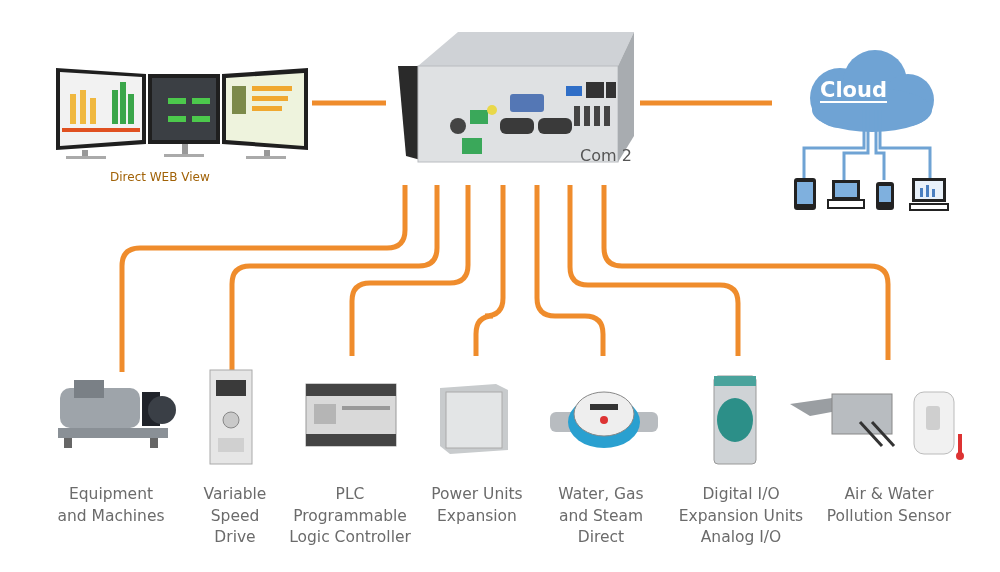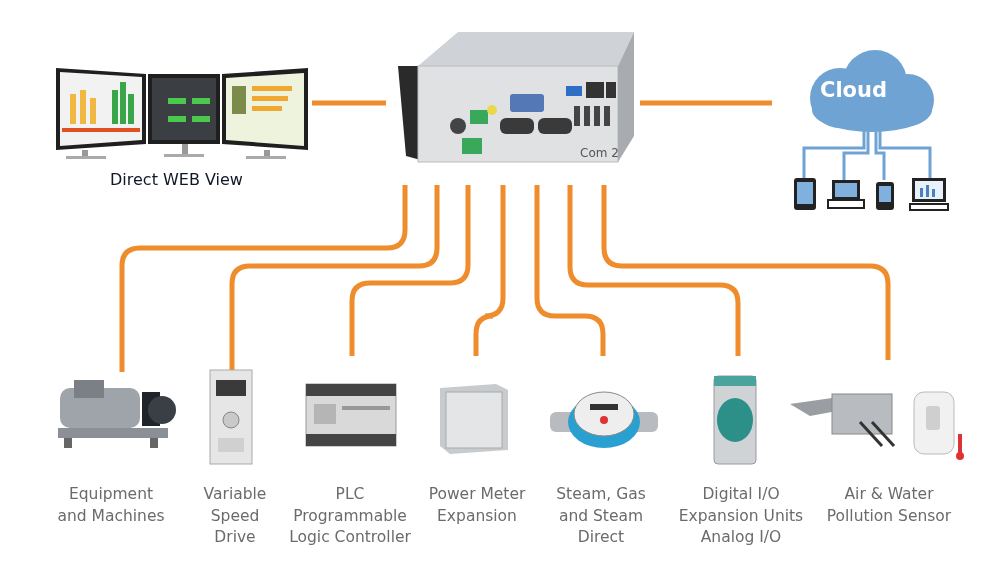--- a/index.html
+++ b/index.html
@@ -40,21 +40,21 @@
     <rect x="176" y="80" width="6" height="20" fill="#444"></rect>
     <rect x="186" y="80" width="6" height="20" fill="#444"></rect>
     <rect x="196" y="80" width="6" height="20" fill="#444"></rect>
     <rect x="206" y="80" width="6" height="20" fill="#444"></rect>
     <rect x="72" y="84" width="18" height="14" fill="#3aa85a"></rect>
     <rect x="64" y="112" width="20" height="16" fill="#3aa85a"></rect>
     <circle cx="94" cy="84" r="5" fill="#e9d84a"></circle>
     <circle cx="60" cy="100" r="8" fill="#444"></circle>
   </svg>
 </div>
-<div class="abs" style="left:580px;top:146px;font-size:12px;color:#555;">Com 2</div>
+<div class="abs" style="left:580px;top:146px;font-size:16px;color:#555;">Com 2</div>
 
 <div class="abs" style="left:52px;top:64px;width:260px;height:96px;">
   <svg width="260" height="96">
     <polygon points="4,4 94,10 94,80 4,86" fill="#1f1f1f"></polygon>
     <polygon points="8,8 90,13 90,76 8,82" fill="#f2f2f2"></polygon>
     <rect x="18" y="30" width="6" height="30" fill="#f0b840"></rect>
       <rect x="28" y="26" width="6" height="34" fill="#f0b840"></rect>
       <rect x="38" y="34" width="6" height="26" fill="#f0b840"></rect>
     <rect x="60" y="26" width="6" height="34" fill="#3aa64a"></rect>
       <rect x="68" y="18" width="6" height="42" fill="#3aa64a"></rect>
@@ -73,21 +73,21 @@
       <rect x="200" y="32" width="36" height="5" fill="#f0a830"></rect>
       <rect x="200" y="42" width="30" height="5" fill="#f0a830"></rect>
     <rect x="30" y="86" width="6" height="8" fill="#999"></rect>
       <rect x="130" y="80" width="6" height="12" fill="#999"></rect>
       <rect x="212" y="86" width="6" height="8" fill="#999"></rect>
     <rect x="14" y="92" width="40" height="3" fill="#aaa"></rect>
       <rect x="112" y="90" width="40" height="3" fill="#aaa"></rect>
       <rect x="194" y="92" width="40" height="3" fill="#aaa"></rect>
   </svg>
 </div>
-<div class="abs" style="left:110px;top:170px;font-size:16px;color:#0f172a;">Direct WEB View</div>
+<div class="abs" style="left:110px;top:170px;font-size:12px;color:#a16207;">Direct WEB View</div>
 
 <div class="abs" style="left:780px;top:48px;width:190px;height:172px;">
   <svg width="190" height="172">
     <g fill="#6fa3d4">
       <circle cx="60" cy="50" r="30"></circle>
         <circle cx="95" cy="34" r="32"></circle>
         <circle cx="128" cy="52" r="26"></circle>
       <ellipse cx="92" cy="62" rx="60" ry="22"></ellipse>
     </g>
     <path d="M84 62 V100 H24 V132 M88 62 V105 H64 V132 M96 62 V105 H104 V132 M100 62 V100 H150 V132" fill="none" stroke="#6fa3d4" stroke-width="3"></path>
@@ -98,21 +98,21 @@
       <rect x="48" y="152" width="36" height="8" fill="#fff" stroke="#222" stroke-width="2"></rect>
     <rect x="96" y="134" width="18" height="28" rx="3" fill="#222"></rect>
       <rect x="99" y="138" width="12" height="16" fill="#7fb0de"></rect>
     <rect x="132" y="130" width="34" height="24" fill="#222"></rect>
       <rect x="135" y="133" width="28" height="18" fill="#e8f1fa"></rect>
       <rect x="140" y="140" width="3" height="9" fill="#4a7fc0"></rect>
       <rect x="146" y="137" width="3" height="12" fill="#4a7fc0"></rect>
       <rect x="152" y="141" width="3" height="8" fill="#4a7fc0"></rect>
       <rect x="130" y="156" width="38" height="6" fill="#fff" stroke="#222" stroke-width="2"></rect>
   </svg>
-  <div class="abs" style="left:40px;top:30px;font-size:21px;font-weight:bold;color:#fff;text-underline-offset:4px;">Cloud</div>
+  <div class="abs" style="left:40px;top:30px;font-size:21px;font-weight:bold;color:#fff;text-decoration:underline;text-underline-offset:4px;">Cloud</div>
 </div>
 
 <div class="abs" style="left:50px;top:374px;width:130px;height:80px;">
   <svg width="130" height="80">
       <rect x="10" y="14" width="80" height="40" rx="10" fill="#9ea4aa"></rect>
       <rect x="24" y="6" width="30" height="18" fill="#7a8086"></rect>
       <rect x="92" y="18" width="18" height="34" fill="#20232a"></rect>
       <circle cx="112" cy="36" r="14" fill="#3a3f46"></circle>
       <rect x="8" y="54" width="110" height="10" fill="#8a9096"></rect>
       <rect x="14" y="64" width="8" height="10" fill="#666"></rect>
@@ -179,25 +179,25 @@
     <span>Variable</span>
     <span>Speed</span>
     <span>Drive</span>
   </div>
 <div class="label" style="left:286px;top:484px;width:128px;">
     <span>PLC</span>
     <span>Programmable</span>
     <span>Logic Controller</span>
   </div>
 <div class="label" style="left:420px;top:484px;width:114px;">
-    <span>Power Meter</span>
+    <span>Power Units</span>
     <span>Expansion</span>
   </div>
 <div class="label" style="left:556px;top:484px;width:90px;">
-    <span>Steam, Gas</span>
+    <span>Water, Gas</span>
     <span>and Steam</span>
     <span>Direct</span>
   </div>
 <div class="label" style="left:676px;top:484px;width:130px;">
     <span>Digital I/O</span>
     <span>Expansion Units</span>
     <span>Analog I/O</span>
   </div>
 <div class="label" style="left:822px;top:484px;width:134px;">
     <span>Air &amp; Water</span>

